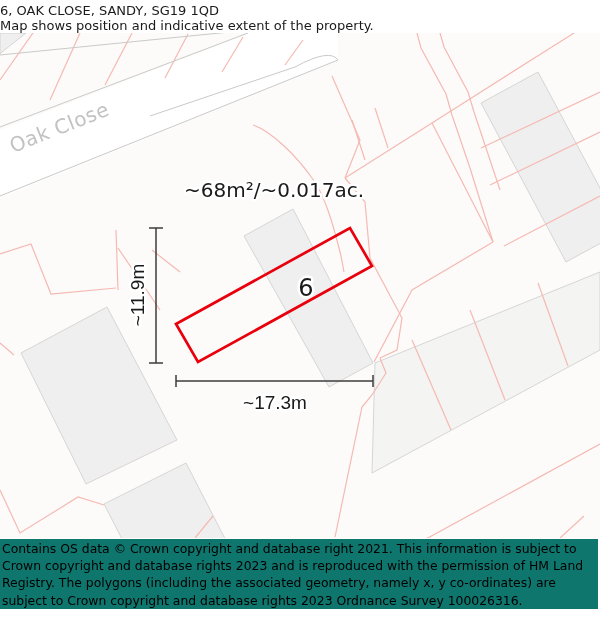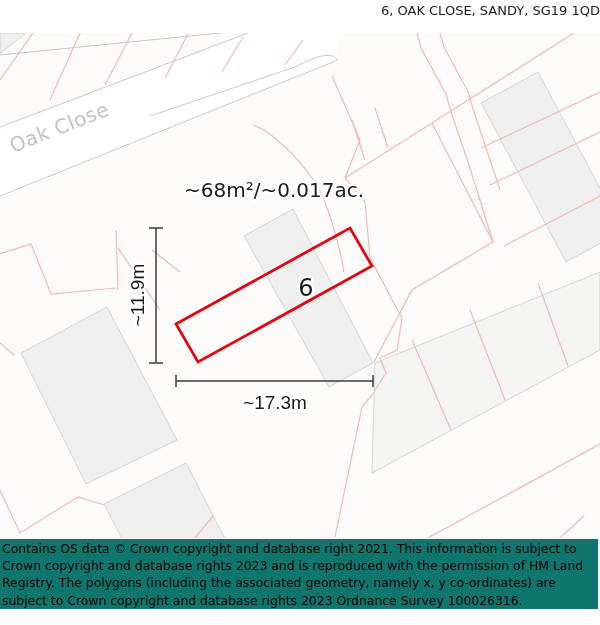--- a/index.html
+++ b/index.html
@@ -11,21 +11,21 @@
     --block-fill:#f4f4f2;
     --dimension-line:#3c3c3c;
     --street-label:#c2c2c2;
     --text:#1a1a1a;
     --map-background:#fcfbfa;
   }
   *{margin:0;padding:0;box-sizing:border-box;}
   html,body{width:600px;height:625px;background:#ffffff;overflow:hidden;
     font-family:"DejaVu Sans",sans-serif;color:var(--text);}
   .page{position:relative;width:600px;height:625px;background:#fff;}
-  .header{position:absolute;top:0;left:0;width:600px;height:33px;text-align:right;background:#fff;z-index:3;}
+  .header{position:absolute;top:0;left:0;width:600px;height:33px;text-align:left;background:#fff;z-index:3;}
   .header .title{font-size:13px;line-height:15px;margin-top:3px;}
   .header .subtitle{font-size:13px;line-height:15px;}
   .map-wrap{position:absolute;top:33px;left:0;width:600px;height:505px;}
   svg{display:block;}
   .pink{stroke:var(--parcel-line);stroke-width:1.2;fill:none;}
   .road{stroke:var(--road-line);stroke-width:1;fill:none;}
   .bld{fill:var(--building-fill);stroke:var(--building-outline);stroke-width:0.8;}
   .blk{fill:var(--block-fill);stroke:var(--building-outline);stroke-width:0.8;}
   .street-fill{fill:#ffffff;stroke:none;}
   .prop{fill:none;stroke:var(--property-outline);stroke-width:2.7;stroke-linejoin:miter;}
@@ -39,20 +39,21 @@
   .footer{position:absolute;top:539px;left:0;width:598px;padding:1px 2px 0 2px;
     font-size:12.4px;line-height:17.2px;color:#000;background:#0f766e;}
 </style>
 </head>
 <body>
 
 <div class="page">
 
   <div class="header">
     <div class="title">6, OAK CLOSE, SANDY, SG19 1QD</div>
+    <div class="subtitle">Map shows position and indicative extent of the property.</div>
   </div>
 
   <div class="map-wrap">
     <svg width="600" height="505" viewBox="0 33 600 505" xmlns="http://www.w3.org/2000/svg">
 
       <rect x="0" y="33" width="600" height="505" fill="var(--map-background)"></rect>
 
       <polygon class="street-fill" points="0,130 250,33 338,33 338,60 0,198"></polygon>
 
       <polygon class="blk" points="375,363 600,272 600,350 372,473"></polygon>

